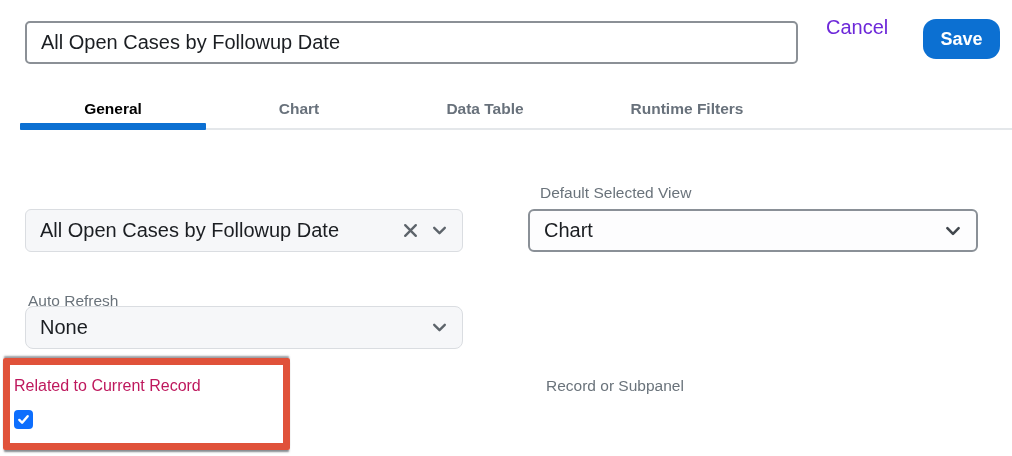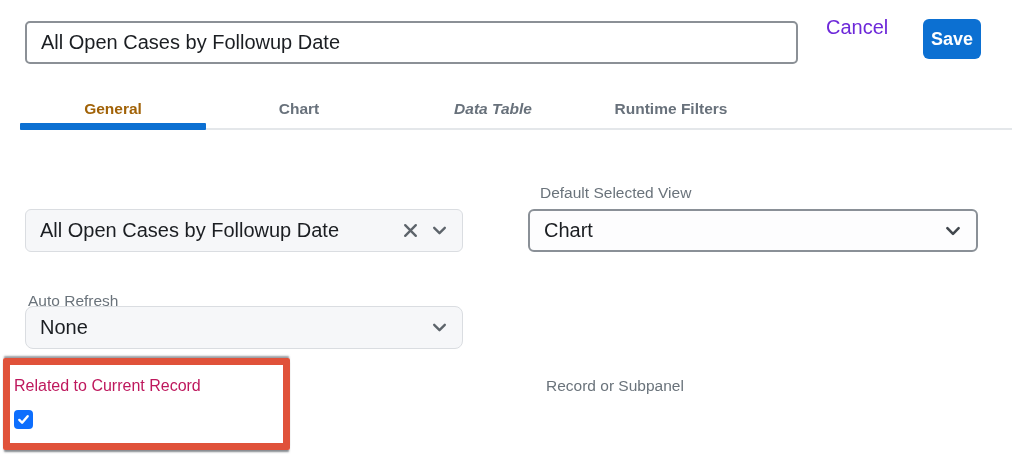--- a/index.html
+++ b/index.html
@@ -11,34 +11,34 @@
     box-sizing:border-box;border:2px solid #8b9096;border-radius:5px;
     font-family:"Liberation Sans",sans-serif;font-size:20px;color:#1b1e22;
     padding:0 14px;background:#ffffff;outline:none;
   }
   .cancel-btn{
     position:absolute;left:820px;top:12px;background:none;border:none;
     font-family:"Liberation Sans",sans-serif;font-size:20px;color:#6d28d9;
     cursor:pointer;padding:4px 6px;
   }
   .save-btn{
-    position:absolute;left:923px;top:19px;width:58px;height:40px;
-    background:#0c70d2;border:none;border-radius:6px;
+    position:absolute;left:923px;top:19px;width:77px;height:40px;
+    background:#0c70d2;border:none;border-radius:13px;
     font-family:"Liberation Sans",sans-serif;font-size:18px;font-weight:700;color:#ffffff;
     cursor:pointer;
   }
 
   
   .tab{
     position:absolute;top:96px;width:186px;height:26px;
     text-align:center;font-size:15.5px;font-weight:700;color:#68717b;
     line-height:26px;cursor:pointer;
   }
-  .tab.active{color:#a16207;}
-  .tab-0{left:20px;} .tab-1{left:206px;} .tab-2{left:400px;font-style:italic;} .tab-3{left:578px;}
+  .tab.active{color:#000000;}
+  .tab-0{left:20px;} .tab-1{left:206px;} .tab-2{left:392px;} .tab-3{left:594px;}
   .tabs-divider{position:absolute;left:20px;top:128px;width:992px;height:2px;background:#e4e7ea;}
   .tab-active-bar{position:absolute;left:20px;top:123px;width:186px;height:7px;background:#0c70d2;border-radius:1px;}
 
   
   .field-label{
     position:absolute;font-size:15.5px;color:#6a737b;white-space:nowrap;
   }
   .select{
     position:absolute;box-sizing:border-box;height:43px;border-radius:6px;
     display:flex;align-items:center;font-size:20px;color:#1b1e22;

